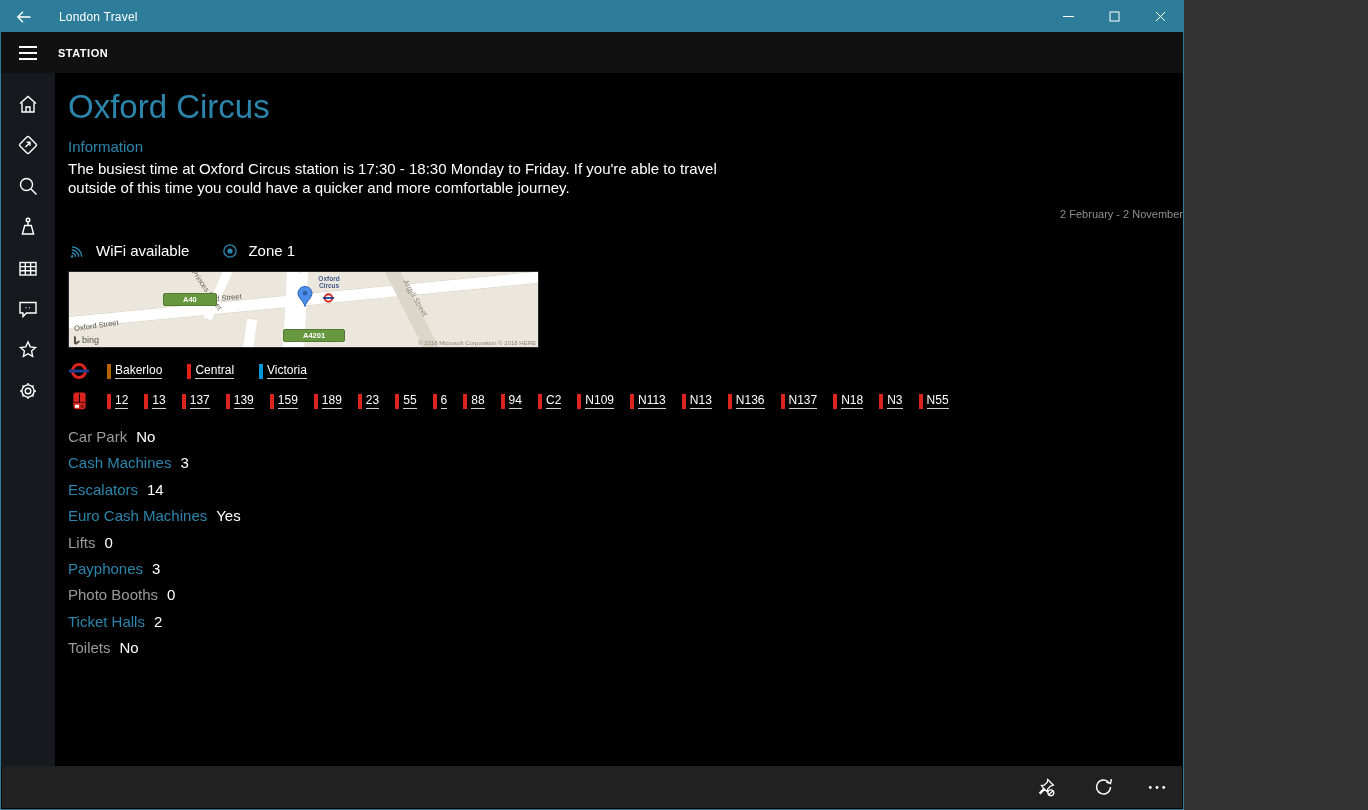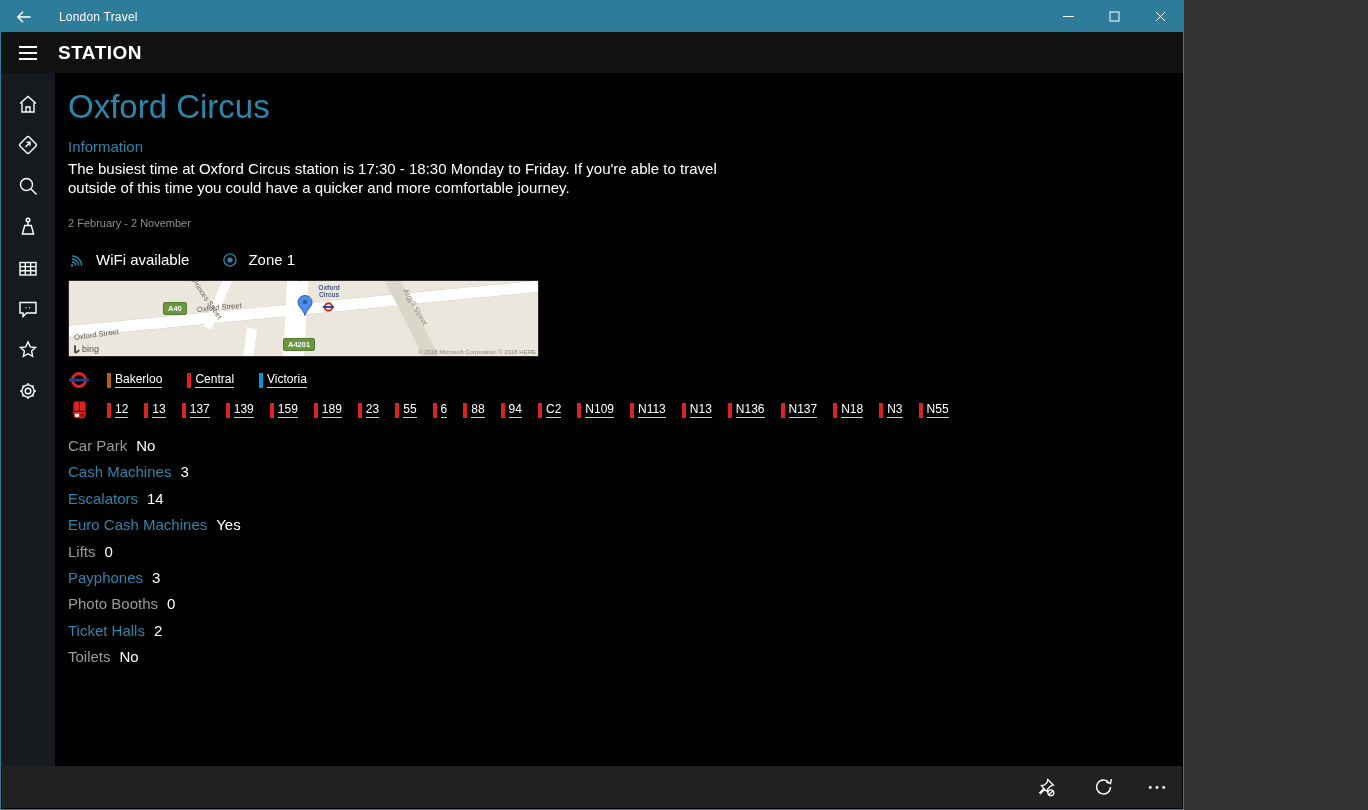--- a/index.html
+++ b/index.html
@@ -14,53 +14,53 @@
               font-size:17px; cursor:pointer; }
   .tb-title { font-size:12px; margin-left:12px; letter-spacing:.2px; }
   .tb-spacer { flex:1; }
   .tb-btn { width:46px; height:31px; display:flex; align-items:center; justify-content:center; cursor:pointer; }
 
   
   .app-header { height:41px; background:#111; display:flex; align-items:center; }
   .hamburger { width:54px; height:41px; display:flex; flex-direction:column; align-items:center;
                justify-content:center; gap:4px; cursor:pointer; }
   .hamburger span { display:block; width:18px; height:2px; background:#fff; }
-  .page-title { color:#fff; font-weight:bold; font-size:19px; letter-spacing:.5px; margin-left:3px; }
+  .page-title { color:#fff; font-weight:bold; font-size:11px; letter-spacing:.5px; margin-left:3px; }
 
   
   .body-row { display:flex; height:694px; }
   .sidebar { width:54px; background:#16191E; padding-top:10px; display:flex; flex-direction:column; align-items:center; }
   .side-item { width:54px; height:41px; display:flex; align-items:center; justify-content:center; cursor:pointer; }
   .side-item svg { stroke:#fff; fill:none; stroke-width:1.4; }
 
   .content { flex:1; padding-left:13px; color:#fff; overflow:hidden; }
 
   h1.station-name { color:#2C86AC; font-size:33px; font-weight:300; margin-top:15px; line-height:38px; }
 
   .tabs { display:flex; gap:25px; margin-top:9px; }
   .tab { font-size:15px; font-weight:bold; letter-spacing:.3px; cursor:pointer; }
   .tab.active { color:#fff; }
   .tab.inactive { color:#8C8C8C; }
 
   .info-heading { color:#2C86AC; font-size:15px; margin-top:12px; }
   .info-body { color:#fff; font-size:15px; line-height:19px; width:672px; margin-top:4px; }
-  .info-dates { color:#8F8F8F; font-size:11px; margin-top:20px; }
+  .info-dates { color:#8F8F8F; font-size:11px; margin-top:11px;text-align:right; }
 
   .amenities { display:flex; align-items:center; gap:32px; margin-top:21px; }
   .amenity { display:flex; align-items:center; gap:9px; font-size:15px; color:#fff; }
   .amenity svg { display:block; }
 
   
   .map { position:relative; width:471px; height:77px; background:#EBE7DC; margin-top:11px;
          overflow:hidden; cursor:pointer; border:1px solid #2a2a2a; }
   .street { position:absolute; background:#fff; border-top:1px solid #DFDACC; border-bottom:1px solid #DFDACC; }
   .street.gray { background:#DAD6C9; border-color:#CFCABB; border-radius:7px; }
   .maplabel { position:absolute; color:#6B675D; font-size:7.5px; white-space:nowrap; }
   .badge { position:absolute; background:#67973F; color:#fff; font-size:7.5px; font-weight:bold;
-           border-radius:2px; padding:1px 4px; border:1px solid #527A30; }
+           border-radius:2px; padding:1px 19px; border:1px solid #527A30; }
   .stn-label { position:absolute; color:#44598C; font-size:6.5px; font-weight:bold; text-align:center;
                line-height:7px; width:40px; }
   .map-attrib { position:absolute; right:2px; bottom:1px; font-size:6px; color:#8C887C; }
   .map-logo { position:absolute; left:4px; bottom:2px; font-size:9px; color:#55524B; display:flex; align-items:center; gap:2px; }
 
   
   .links-row { display:flex; align-items:center; margin-top:13px; }
   .links-row .lead-icon { width:22px; display:flex; justify-content:center; margin-right:17px; }
   .chip { display:flex; align-items:center; text-decoration:none; cursor:pointer; }
   .chip-bar { width:4px; height:15px; margin-right:4px; }

